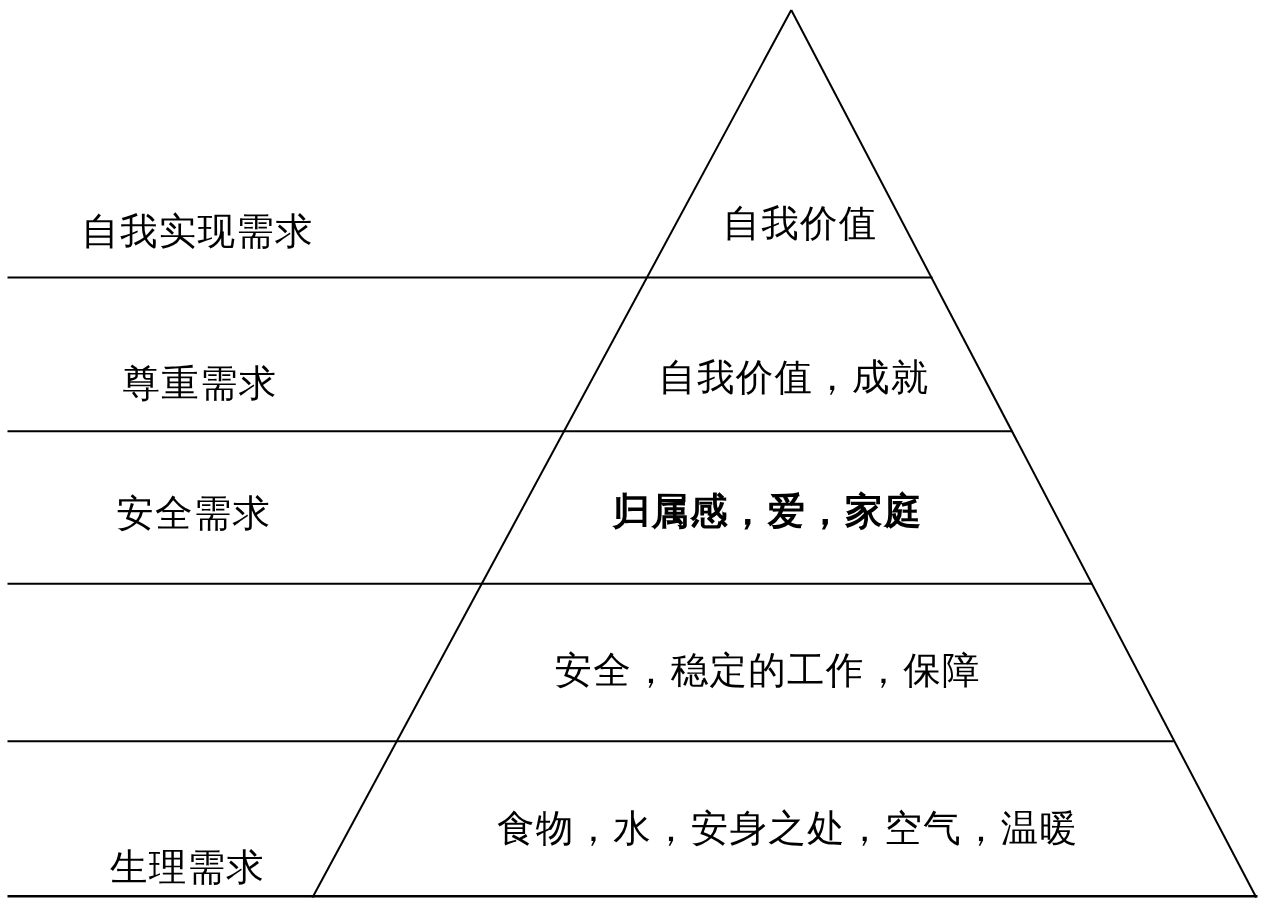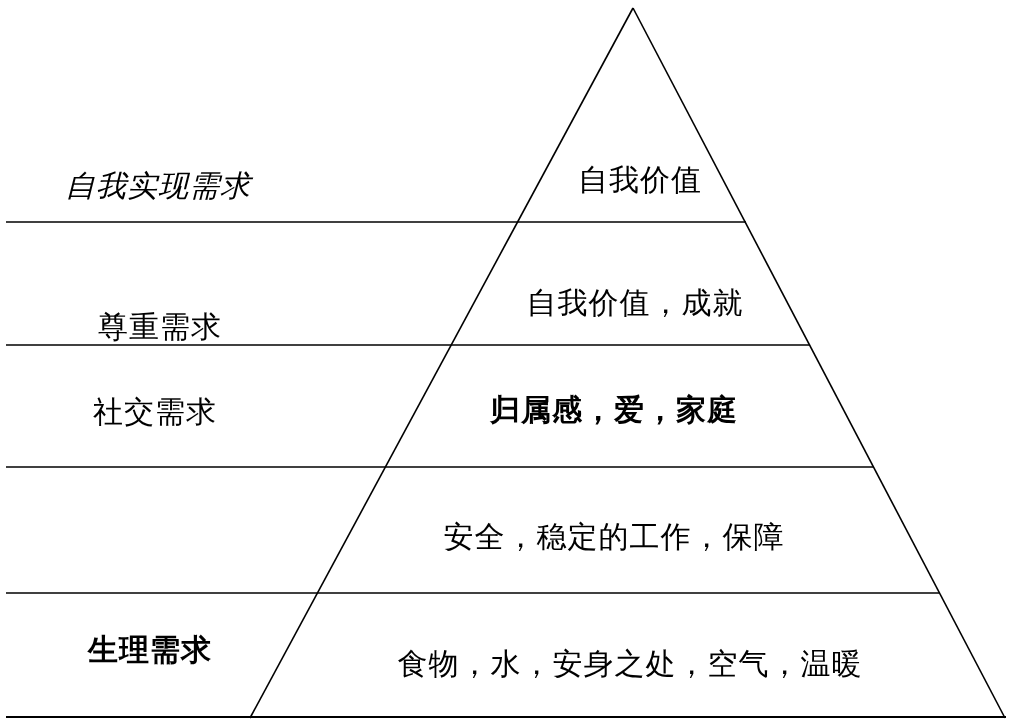--- a/index.html
+++ b/index.html
@@ -42,29 +42,29 @@
   <svg class="lines" width="1030" height="728" viewBox="0 0 1030 728">
     <line x1="633" y1="8" x2="250" y2="718" stroke="#000000" stroke-width="1.6"></line>
     <line x1="633" y1="8" x2="1005" y2="718" stroke="#000000" stroke-width="1.6"></line>
     <line x1="6" y1="222" x2="746" y2="222" stroke="#000000" stroke-width="1.6"></line>
     <line x1="6" y1="345" x2="810" y2="345" stroke="#000000" stroke-width="1.6"></line>
     <line x1="6" y1="467" x2="874" y2="467" stroke="#000000" stroke-width="1.6"></line>
     <line x1="6" y1="593" x2="939" y2="593" stroke="#000000" stroke-width="1.6"></line>
     <line x1="6" y1="717" x2="1006" y2="717" stroke="#000000" stroke-width="2"></line>
   </svg>
 
-  <div class="txt" style="left:158px; top:186px;font-style:italic;">自我实现需求</div>
+  <div class="txt" style="left:158px; top:186px;">自我实现需求</div>
   <div class="txt content-multi" style="left:640px; top:180px;">
     <div>自我价值</div>
   </div>
 
-  <div class="txt" style="left:160px; top:308px;margin-top:19px;">尊重需求</div>
+  <div class="txt" style="left:160px; top:308px;">尊重需求</div>
   <div class="txt" style="left:635px; top:303px;">自我价值，成就</div>
 
-  <div class="txt" style="left:155px; top:412px;">社交需求</div>
+  <div class="txt" style="left:155px; top:412px;">安全需求</div>
   <div class="txt" style="left:614px; top:410px;font-weight:bold;">归属感，爱，家庭</div>
 
   <div class="txt" style="left:614px; top:537px;">安全，稳定的工作，保障</div>
 
-  <div class="txt" style="left:150px; top:650px;font-weight:bold;">生理需求</div>
+  <div class="txt" style="left:150px; top:695px;">生理需求</div>
   <div class="txt" style="left:630px; top:664px;text-align:right;">食物，水，安身之处，空气，温暖</div>
 
 </div>
 
 </body></html>

